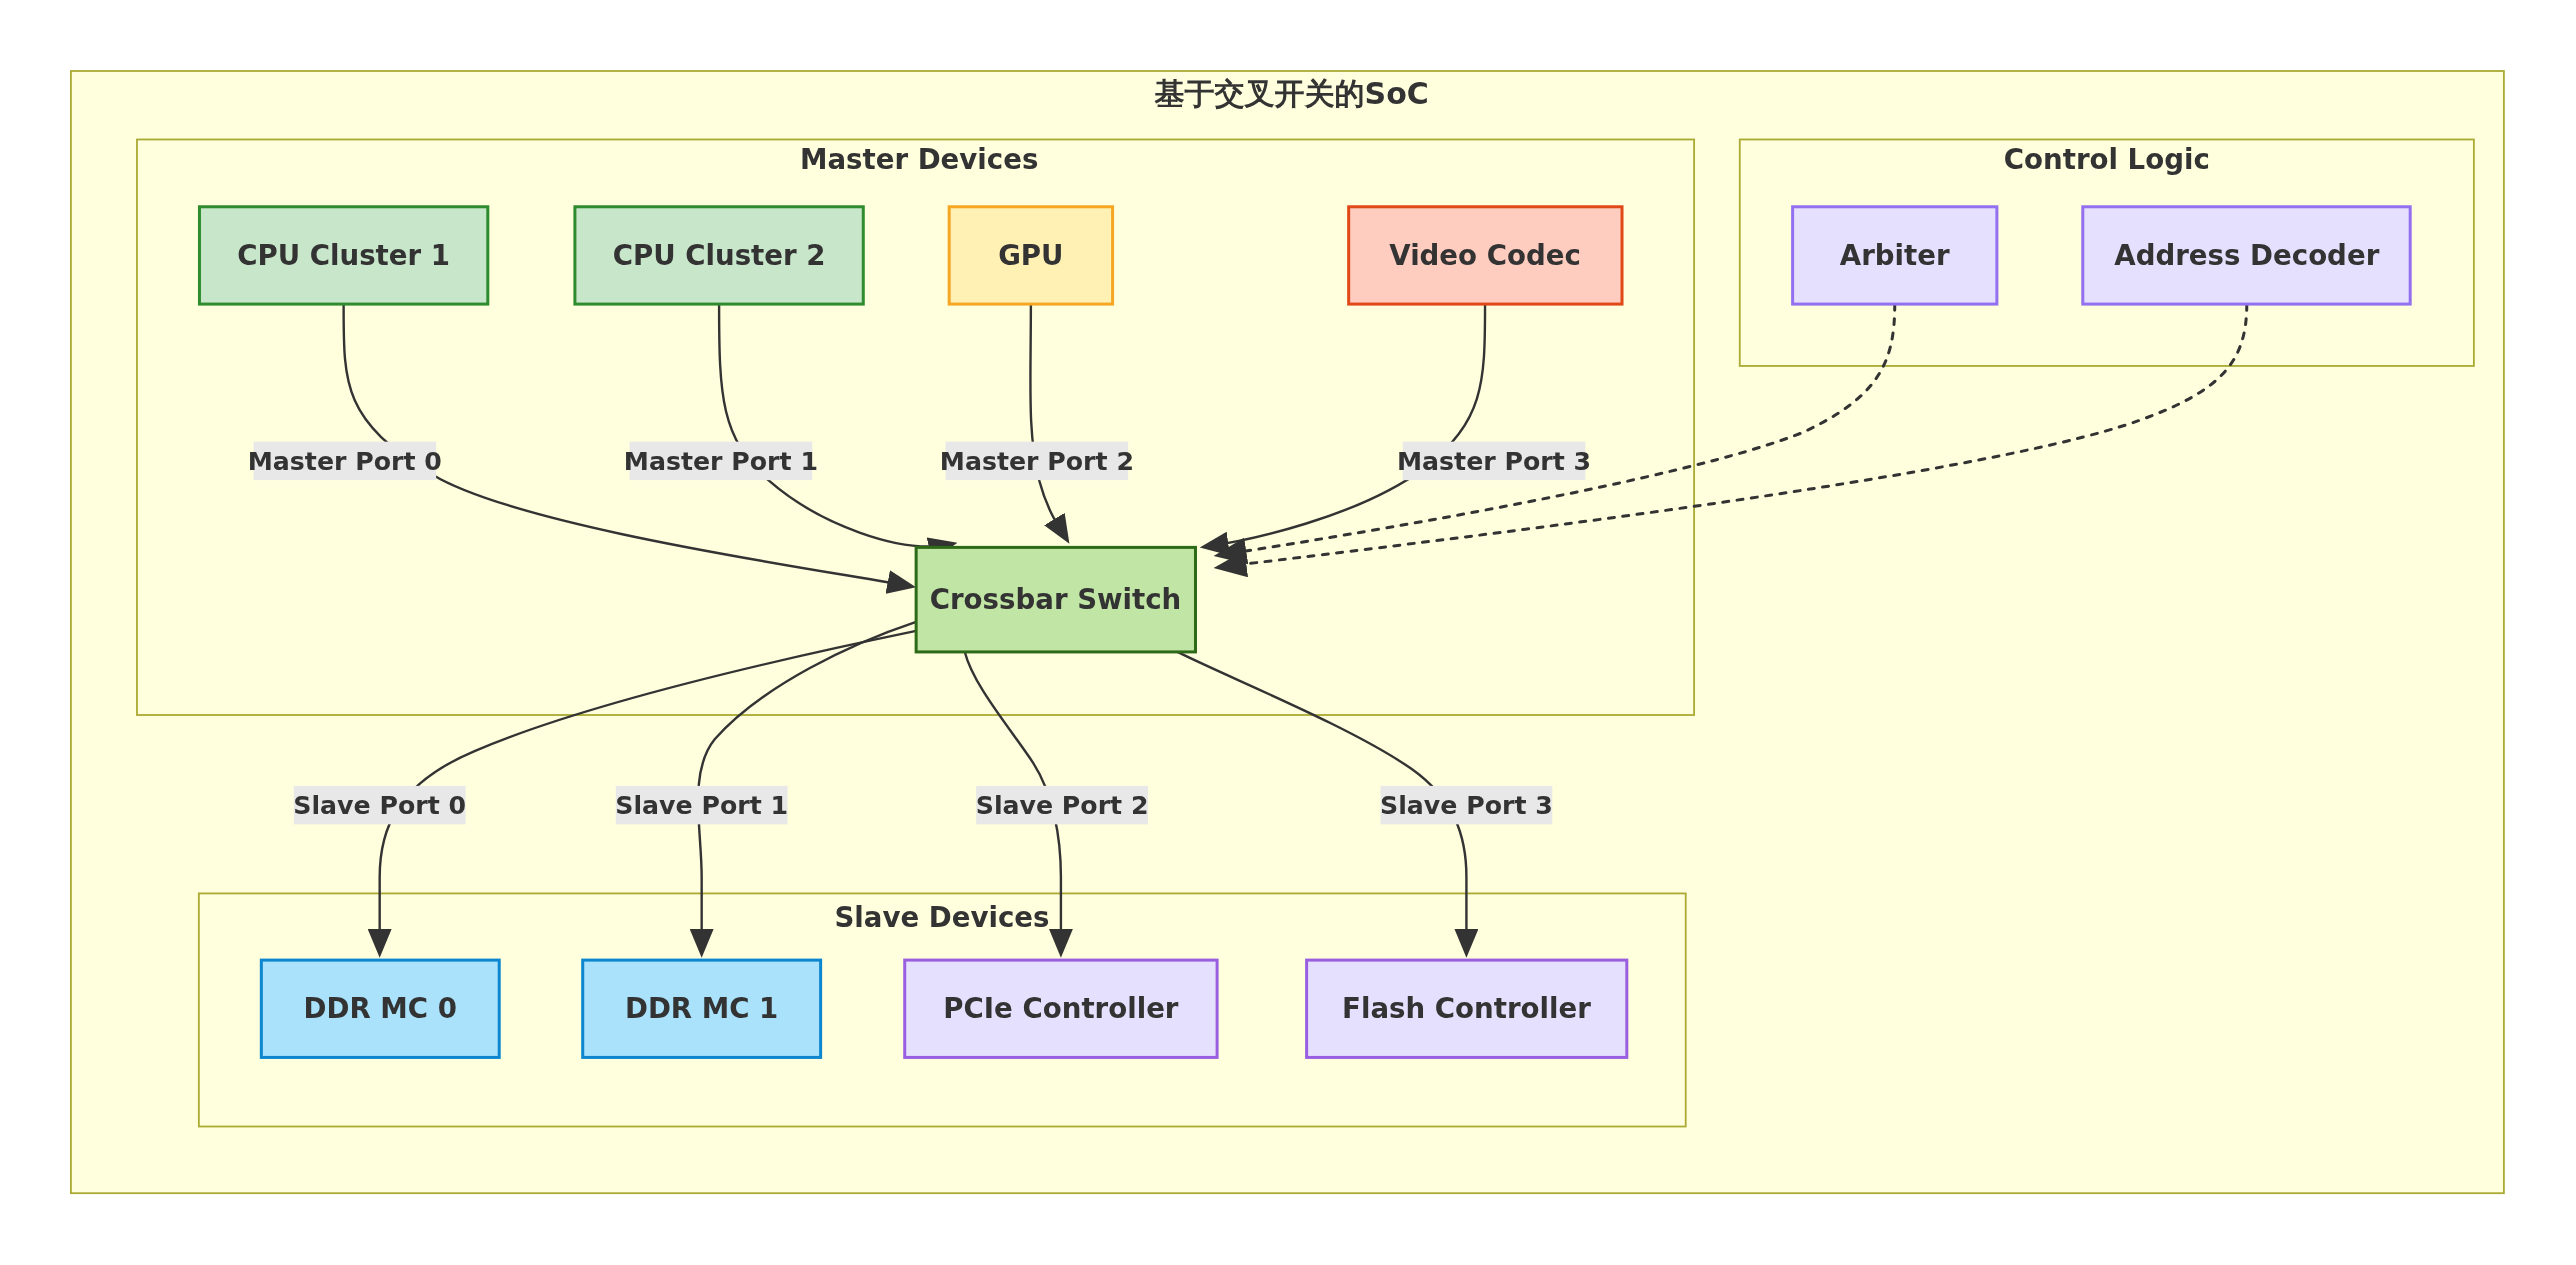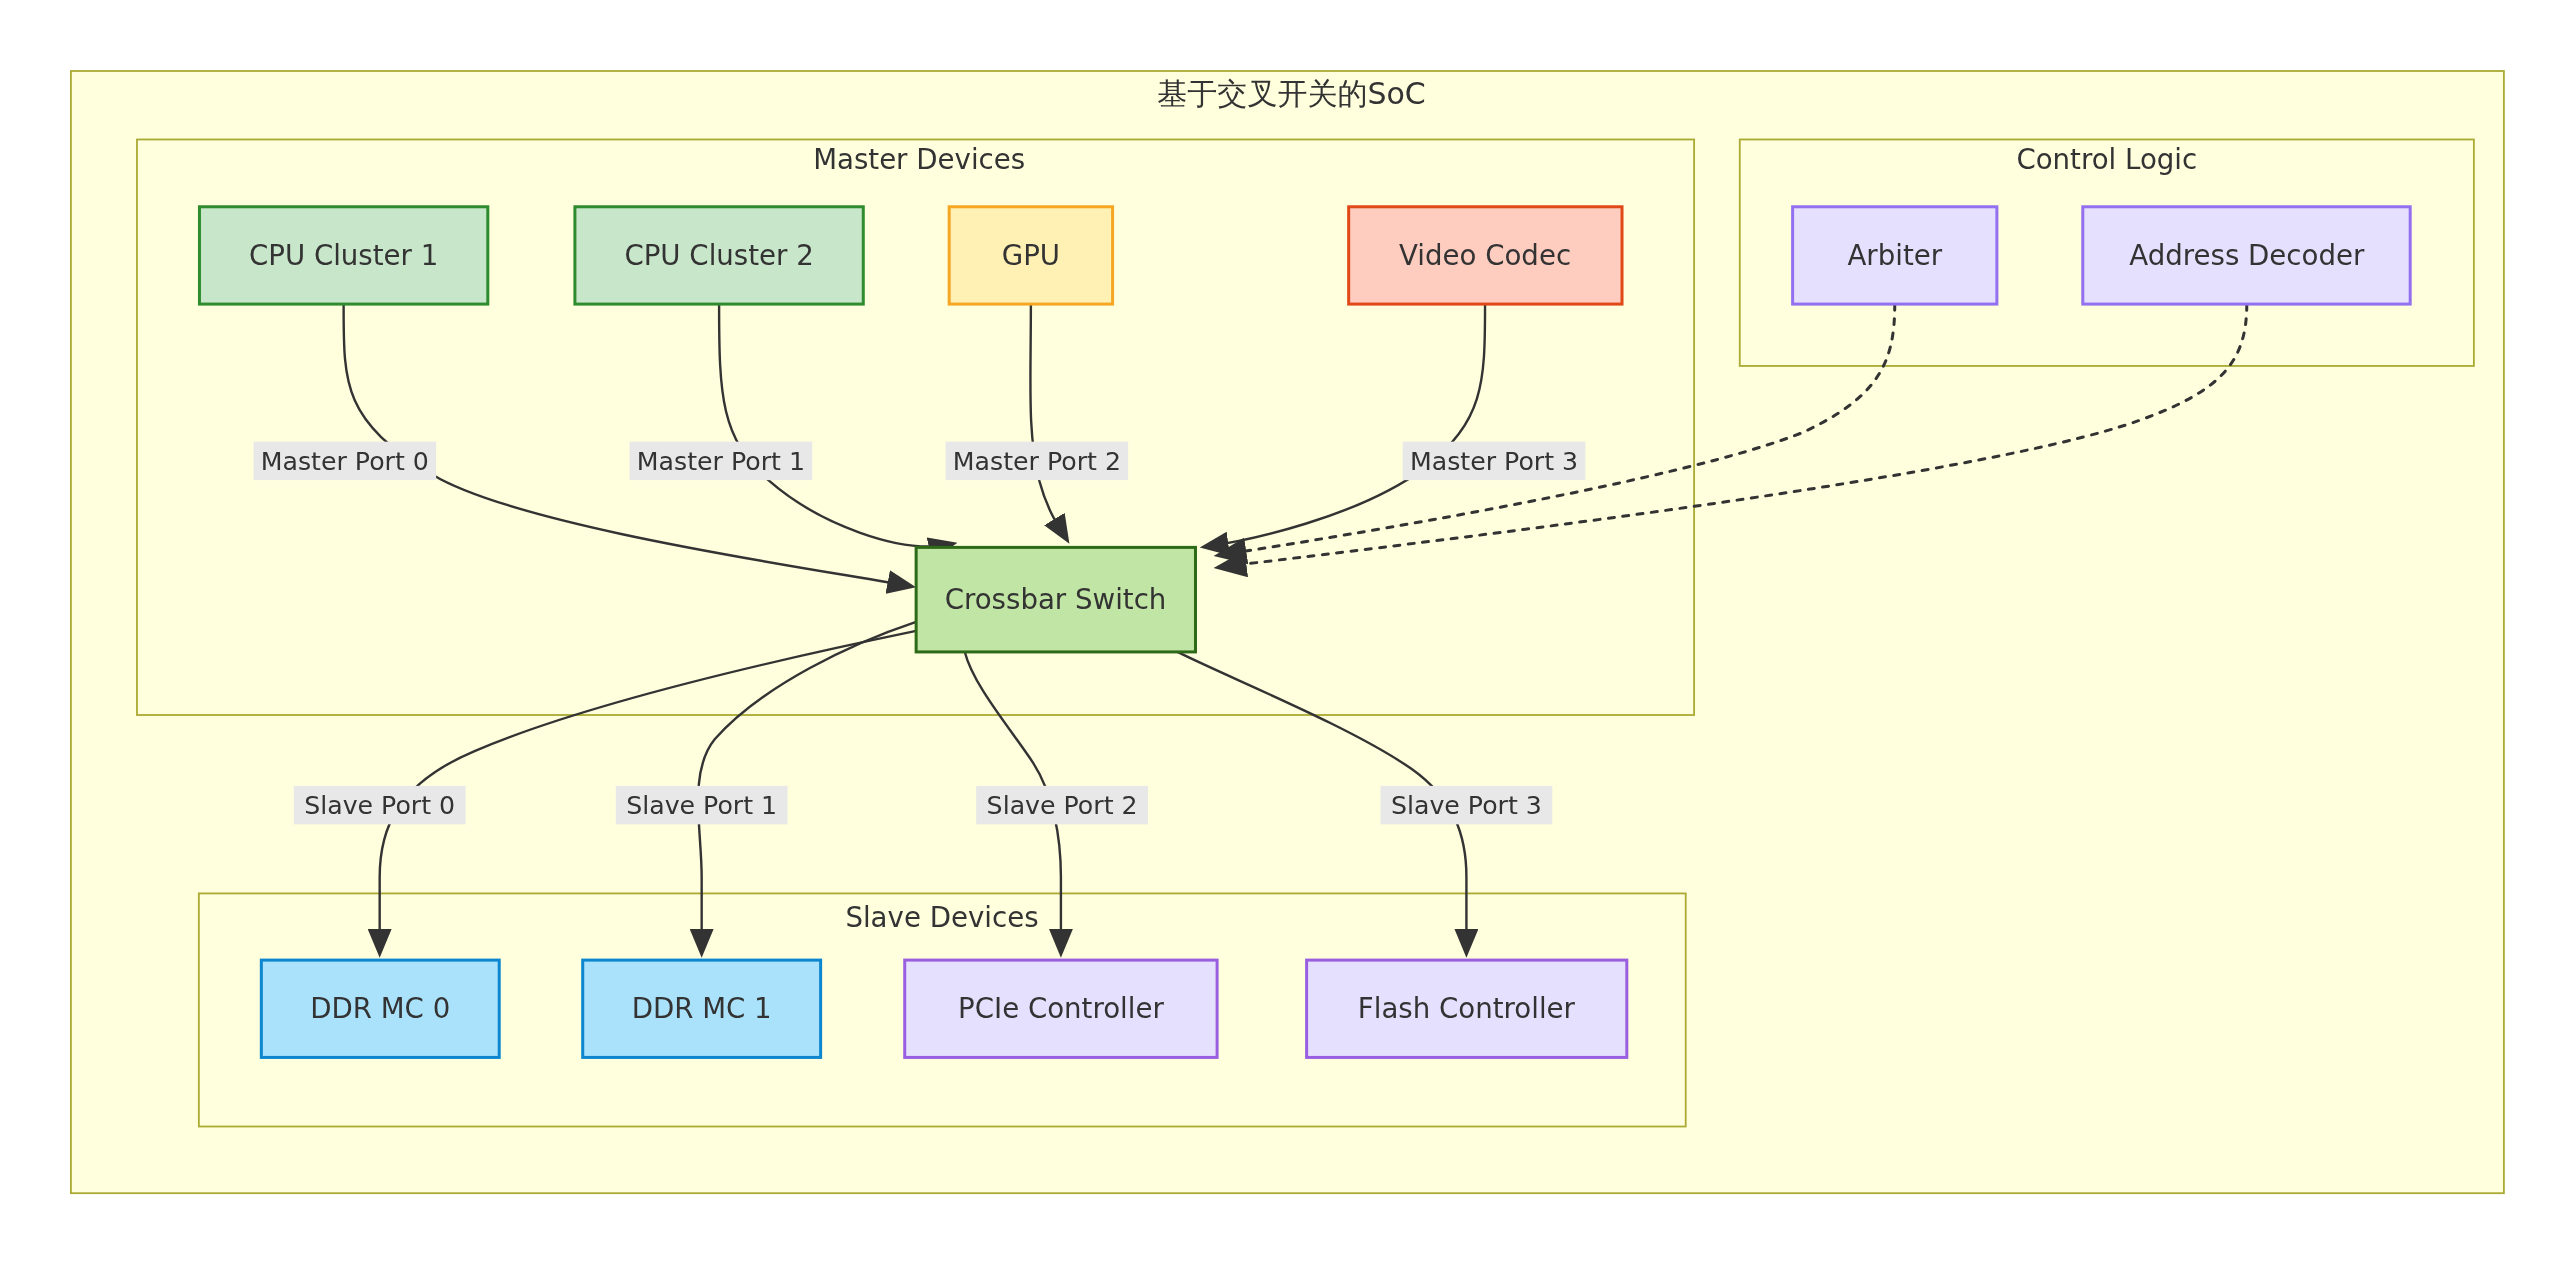--- a/index.html
+++ b/index.html
@@ -10,20 +10,21 @@
   body {
     width: 2576px;
     height: 1266px;
     font-family: "DejaVu Sans", "Liberation Sans", sans-serif;
     overflow: hidden;
   }
   #diagram-root {
     position: relative;
     width: 2576px;
     height: 1126px;
+    font-weight: bold;
   }
   svg#flow {
     position: absolute;
     top: 0;
     left: 0;
     width: 2576px;
     height: 1266px;
   }
   .cluster-rect {
     fill: #ffffde;

